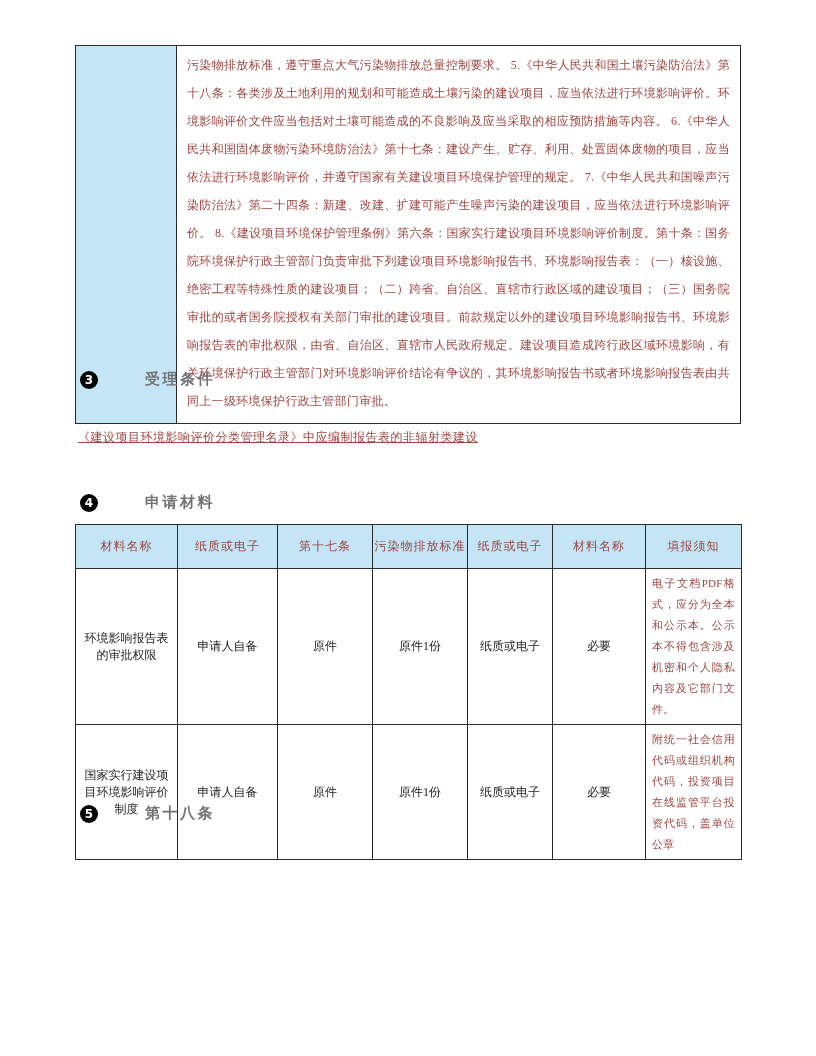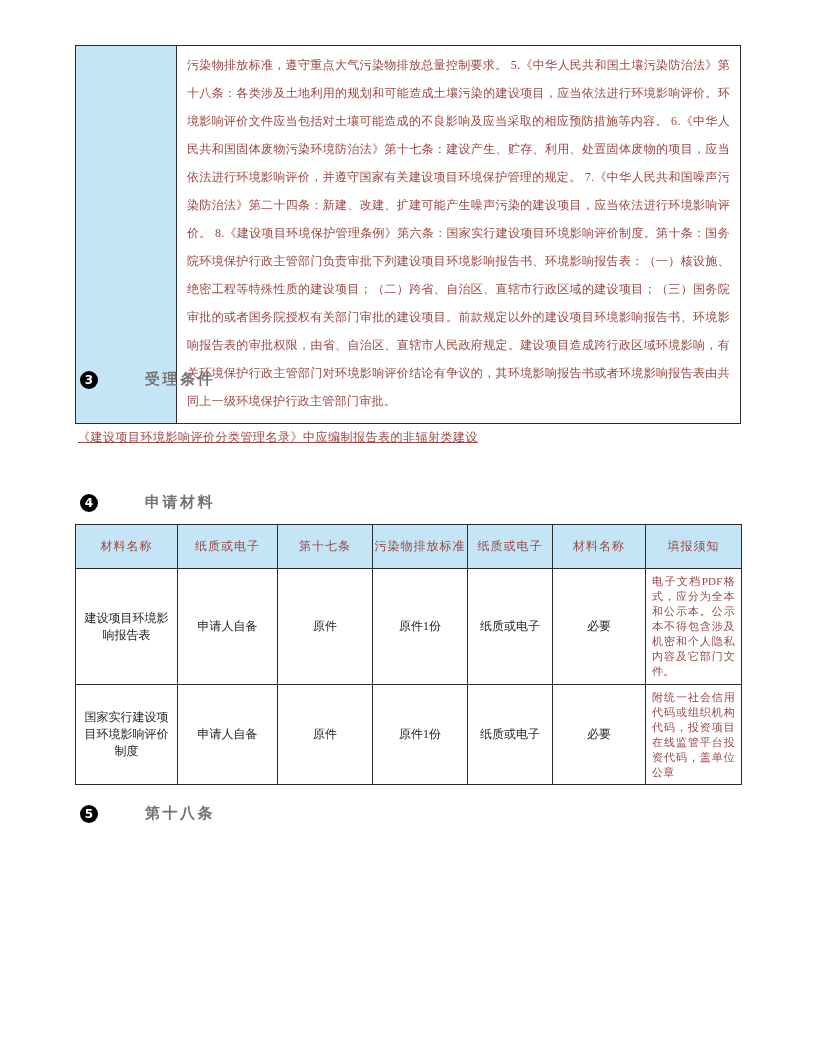--- a/index.html
+++ b/index.html
@@ -74,21 +74,21 @@
   }
   .materials-table td{
     color:var(--body-text);
     font-size:12px;line-height:17px;
     padding:4px 5px;
   }
   .materials-table tr.row-1 td{height:116px;}
   .materials-table tr.row-2 td{height:100px;}
   .materials-table td.notes{
     color:var(--legal-text);
-    font-size:11px;line-height:15px;
+    font-size:11px;line-height:21px;
     text-align:justify;vertical-align:middle;
     padding:4px 6px;letter-spacing:.2px;
   }
 </style>
 </head>
 <body>
 
 <div class="page">
 
   <div class="top-table">
@@ -125,21 +125,21 @@
         <th>纸质或电子</th>
         <th>第十七条</th>
         <th>污染物排放标准</th>
         <th>纸质或电子</th>
         <th>材料名称</th>
         <th>填报须知</th>
       </tr>
     </thead>
     <tbody>
       <tr class="row-1">
-        <td>建设项目环境影响报告表</td>
+        <td>环境影响报告表的审批权限</td>
         <td>申请人自备</td>
         <td>原件</td>
         <td>原件1份</td>
         <td>纸质或电子</td>
         <td>必要</td>
         <td class="notes">电子文档PDF格式，应分为全本和公示本。公示本不得包含涉及机密和个人隐私内容及它部门文件。</td>
       </tr>
       <tr class="row-2">
         <td>国家实行建设项目环境影响评价制度</td>
         <td>申请人自备</td>

